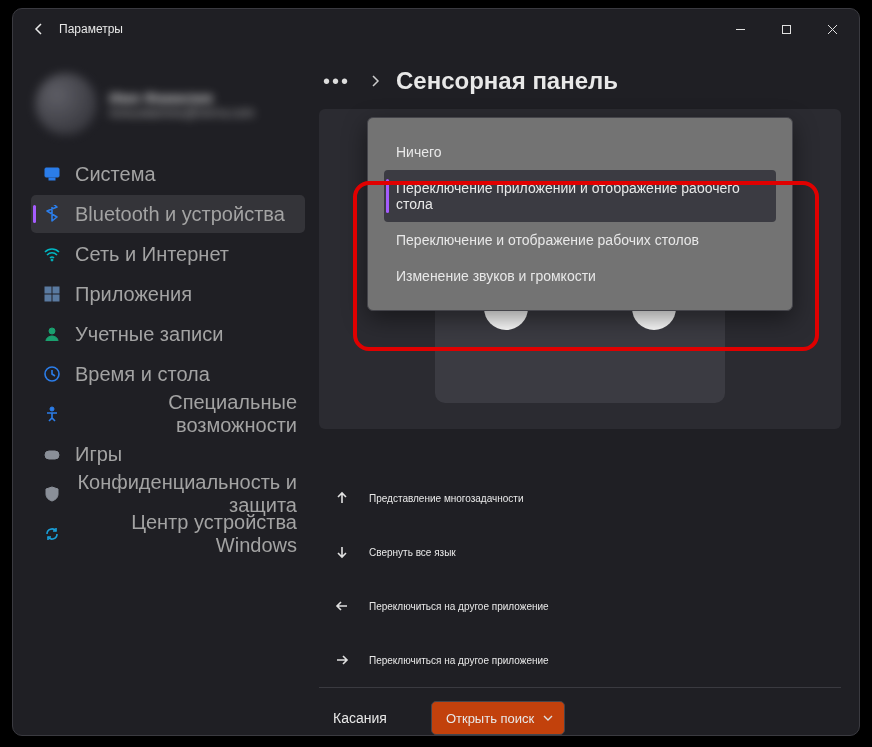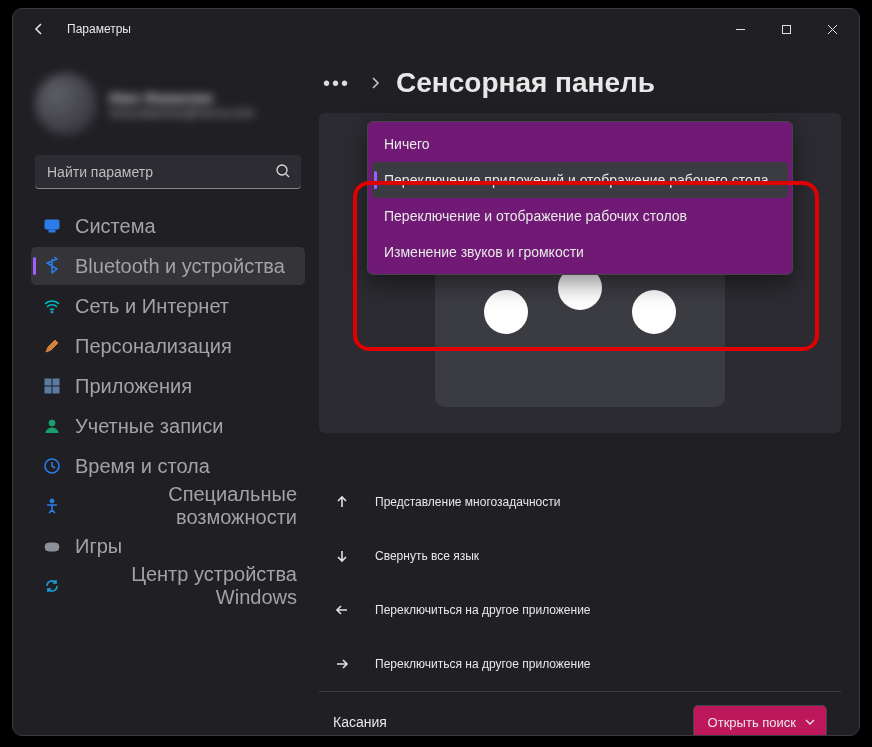--- a/index.html
+++ b/index.html
@@ -5,21 +5,21 @@
   * { box-sizing: border-box; margin: 0; padding: 0; font-family: "Segoe UI", Arial, sans-serif; }
   body { background:#000; width:872px; height:747px; overflow:hidden; }
   .window {
     position:absolute; left:12px; top:8px; width:848px; height:728px;
     background:#1f1f24; border:1px solid #3a3a40; border-radius:10px;
     color:#e8e8e8; overflow:hidden;
   }
   .titlebar { height:40px; display:flex; align-items:center; padding:0 4px 0 12px; }
   .back-btn { width:28px; height:28px; display:flex; align-items:center; justify-content:center; border-radius:4px; }
   .back-btn svg { stroke:#e8e8e8; }
-  .title-text { font-size:12px; margin-left:14px; color:#e8e8e8; }
+  .title-text { font-size:12px; margin-left:6px; color:#e8e8e8; }
   .win-ctrls { margin-left:auto; display:flex; }
   .win-btn { width:46px; height:32px; display:flex; align-items:center; justify-content:center; }
   .win-btn svg { stroke:#e0e0e0; fill:none; }
 
   .body { display:flex; height:calc(100% - 40px); }
 
   
   .sidebar { width:300px; padding:10px 8px 0 18px; display:flex; flex-direction:column; }
   .profile { display:flex; align-items:center; gap:12px; padding:14px 4px 20px 4px; filter:blur(5px); opacity:.85;}
   .avatar { width:62px; height:62px; border-radius:50%; background:radial-gradient(circle at 35% 35%, #6a6a72, #2d2d33); }
@@ -43,69 +43,69 @@
     content:""; position:absolute; left:2px; top:10px; bottom:10px; width:3px;
     background:#a55cff; border-radius:2px;
   }
   .nav-icon { width:18px; height:18px; display:flex; align-items:center; justify-content:center; }
 
   
   .main { flex:1; padding:18px 18px 0 6px; overflow:hidden; position:relative; }
   .crumbs { display:flex; align-items:center; gap:14px; margin-bottom:14px; }
   .dots { font-size:20px; letter-spacing:2px; color:#ddd; padding:0 4px;}
   .chev { width:14px; height:14px; }
-  .page-title { font-size:28px; font-weight:600; }
+  .page-title { font-size:24px; font-weight:600; }
 
   .hero {
     background:#2b2b31; border-radius:6px; margin-top:6px;
     height:320px; position:relative; display:flex; align-items:flex-end; justify-content:center;
     padding-bottom:60px;
   }
   .touchpad {
     width:290px; height:190px; background:#3b3b42; border-radius:10px;
     display:flex; gap:30px; align-items:center; justify-content:center;
     position:relative; transform:translateY(34px);
   }
   .finger { width:44px; height:44px; border-radius:50%; background:#fff; }
   .finger.mid { transform:translateY(-24px); }
 
   .dropdown {
     position:absolute; left:48px; right:48px; top:8px;
-    background:#701a75; border:1px solid #44444a; border-radius:6px;
-    padding:4px; box-shadow:0 8px 24px rgba(0,0,0,.45);
+    background:#737373; border:1px solid #44444a; border-radius:6px;
+    padding:16px; box-shadow:0 8px 24px rgba(0,0,0,.45);
   }
   .dd-item {
     padding:10px 12px; font-size:14px; color:#e8e8e8; border-radius:4px; position:relative;
   }
   .dd-item.selected { background:#3b3b42; }
   .dd-item.selected::before {
     content:""; position:absolute; left:2px; top:9px; bottom:9px; width:3px;
     background:#a55cff; border-radius:2px;
   }
   .highlight-box {
     position:absolute; left:40px; right:40px; top:132px; height:170px;
     border:4px solid #e00000; border-radius:16px; pointer-events:none;
   }
 
   .settings-list { margin-top:46px; display:flex; flex-direction:column; gap:8px; }
   .row {
-    display:flex; align-items:center; gap:24px; height:46px;
-    padding:0 14px; color:#e8e8e8; font-size:12px;
+    display:flex; align-items:center; gap:18px; height:46px;
+    padding:0 14px; color:#e8e8e8; font-size:10px;
   }
   .row-icon { width:18px; height:18px; }
   .row-icon svg { stroke:#e0e0e0; fill:none; stroke-width:1.6; }
   .divider { height:1px; background:#3a3a40; margin:4px 0; }
 
   .footer-row {
-    display:flex; align-items:center; justify-content:space-between;
-    padding:0 14px; height:52px; color:#e8e8e8; font-size:14px; margin-top:4px;
+    display:flex; align-items:center; justify-content:flex-start;
+    padding:0 14px; height:52px; color:#e8e8e8; font-size:14px; margin-top:4px;gap:44px;
   }
   .open-search {
     display:flex; align-items:center; gap:8px;
-    background:#be185d; border:1px solid #44444a; border-radius:5px;
+    background:#c2410c; border:1px solid #44444a; border-radius:5px;
     height:34px; padding:0 10px 0 14px; font-size:13px;
   }
   .open-search svg { stroke:#e0e0e0; }
 </style>
 </head>
 <body>
 
 <div class="window">
 
   <div class="titlebar">
@@ -138,29 +138,20 @@
 
     <div class="sidebar">
       <div class="profile">
         <div class="avatar"></div>
         <div class="profile-text">
           <div class="name">Имя Фамилия</div>
           <div class="email">пользователь@почта.com</div>
         </div>
       </div>
 
-      <div class="search">
-        <input type="text" placeholder="Найти параметр" style="">
-        <span class="icon">
-          <svg width="16" height="16" viewBox="0 0 16 16" fill="none" stroke="#ddd" stroke-width="1.3">
-              <circle cx="7" cy="7" r="5"></circle>
-              <path d="M11 11l3 3"></path>
-            </svg>
-        </span>
-      </div>
 
       <div class="nav" id="nav">
           <div class="nav-item">
             <span class="nav-icon">
               <svg width="18" height="18" viewBox="0 0 18 18">
                 <rect x="2" y="3" width="14" height="9" rx="1" stroke="#2b7de9" fill="#2b7de9"></rect>
                 <rect x="6" y="13" width="6" height="2" stroke="#2b7de9" fill="#2b7de9"></rect>
               </svg>
             </span>
             <span>Система</span>
@@ -174,29 +165,20 @@
             <span>Bluetooth и устройства</span>
           </div>
           <div class="nav-item">
             <span class="nav-icon">
               <svg width="18" height="18" viewBox="0 0 18 18">
                 <path d="M2 7c4-4 10-4 14 0M4 10c3-3 7-3 10 0M7 13c1.3-1.3 2.7-1.3 4 0" stroke="#00b7c3" fill="none" stroke-width="1.6"></path>
                 <circle cx="9" cy="15" r="1" stroke="#00b7c3" fill="#00b7c3"></circle>
               </svg>
             </span>
             <span>Сеть и Интернет</span>
-          </div>
-          <div class="nav-item">
-            <span class="nav-icon">
-              <svg width="18" height="18" viewBox="0 0 18 18">
-                <path d="M12 3l3 3-7 7-3-3z" stroke="#d0813a" fill="#d0813a"></path>
-                <path d="M5 10l-2 5 5-2" stroke="#d0813a" fill="#d0813a"></path>
-              </svg>
-            </span>
-            <span>Персонализация</span>
           </div>
           <div class="nav-item">
             <span class="nav-icon">
               <svg width="18" height="18" viewBox="0 0 18 18">
                 <rect x="2" y="2" width="6" height="6" stroke="#5a7aa0" fill="#5a7aa0"></rect>
                 <rect x="10" y="2" width="6" height="6" stroke="#5a7aa0" fill="#5a7aa0"></rect>
                 <rect x="2" y="10" width="6" height="6" stroke="#5a7aa0" fill="#5a7aa0"></rect>
                 <rect x="10" y="10" width="6" height="6" stroke="#5a7aa0" fill="#5a7aa0"></rect>
               </svg>
             </span>
@@ -229,20 +211,28 @@
             </span>
             <span>Специальные возможности</span>
           </div>
           <div class="nav-item">
             <span class="nav-icon">
               <svg width="18" height="18" viewBox="0 0 18 18">
                 <rect x="2" y="6" width="14" height="8" rx="4" stroke="#8a8f98" fill="#8a8f98"></rect>
               </svg>
             </span>
             <span>Игры</span>
+          </div>
+          <div class="nav-item">
+            <span class="nav-icon">
+              <svg width="18" height="18" viewBox="0 0 18 18">
+                <path d="M9 2l6 2v5c0 4-3 6-6 7-3-1-6-3-6-7V4z" stroke="#8a8f98" fill="#8a8f98"></path>
+              </svg>
+            </span>
+            <span>Конфиденциальность и защита</span>
           </div>
           <div class="nav-item">
             <span class="nav-icon">
               <svg width="18" height="18" viewBox="0 0 18 18">
                 <path d="M4 9a5 5 0 019-3M14 9a5 5 0 01-9 3" stroke="#1a9fd8" fill="none" stroke-width="1.6"></path>
                 <path d="M13 3v3h-3M5 15v-3h3" stroke="#1a9fd8" fill="none" stroke-width="1.6"></path>
               </svg>
             </span>
             <span>Центр устройства Windows</span>
           </div>

